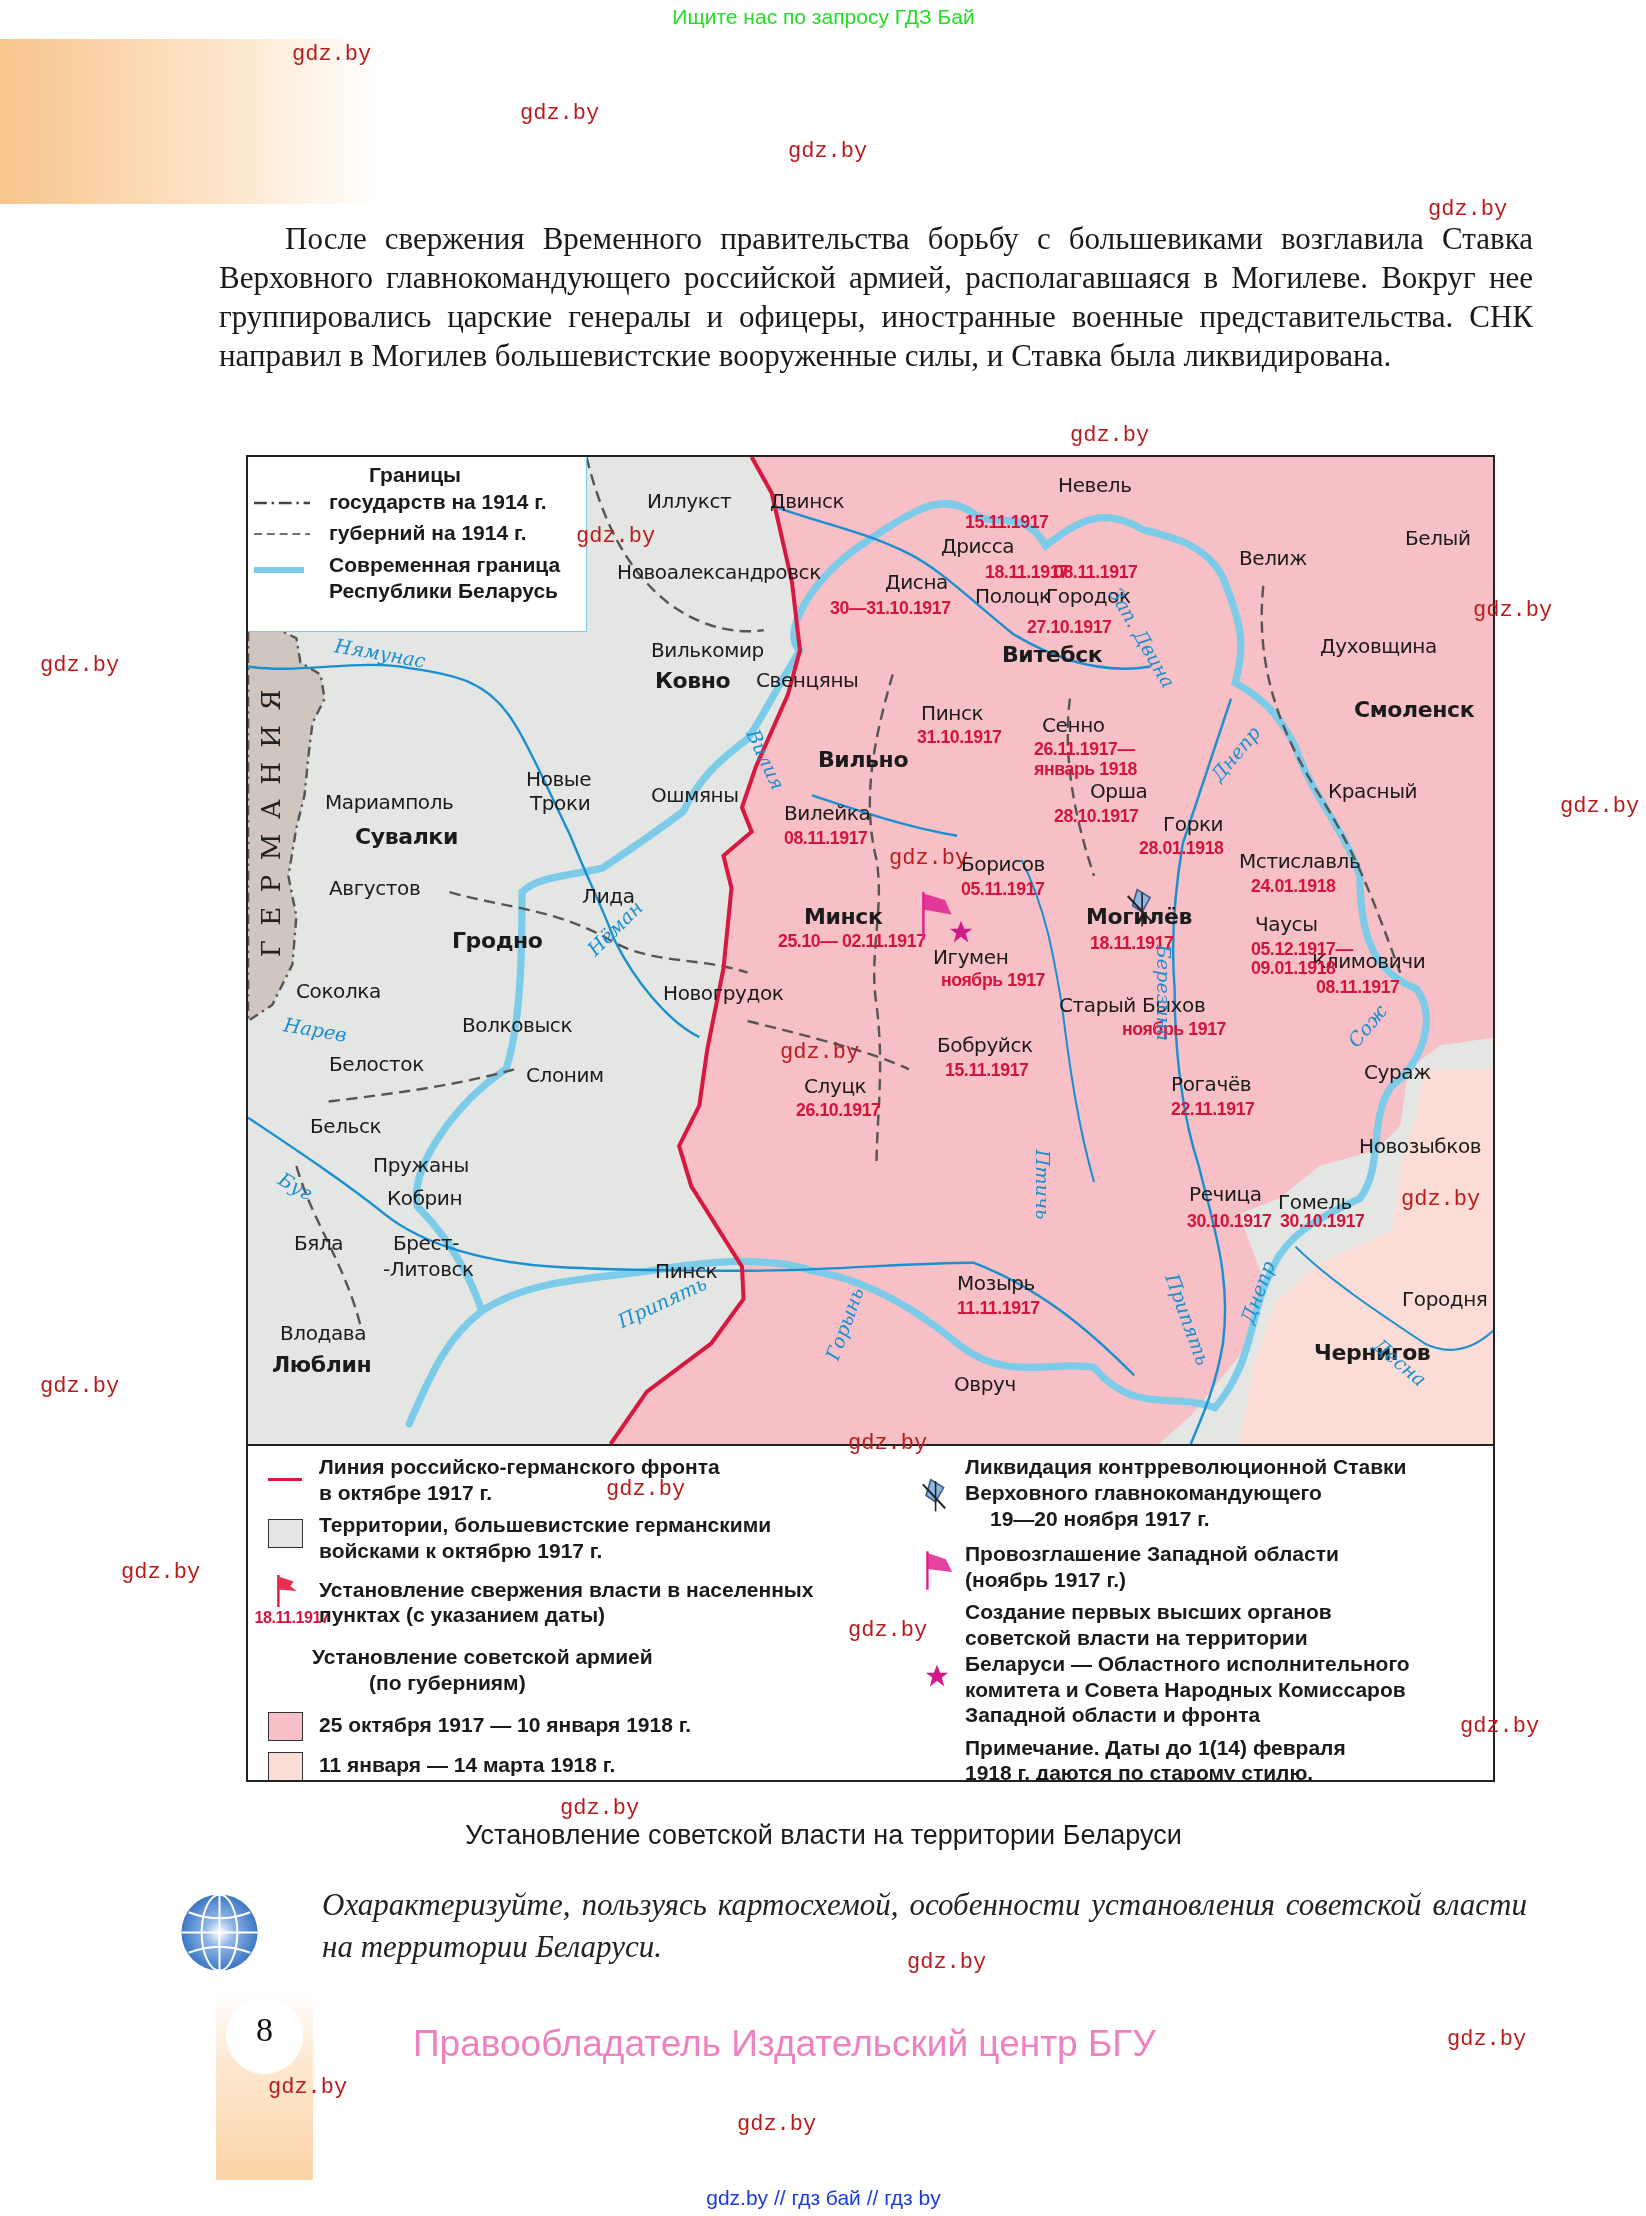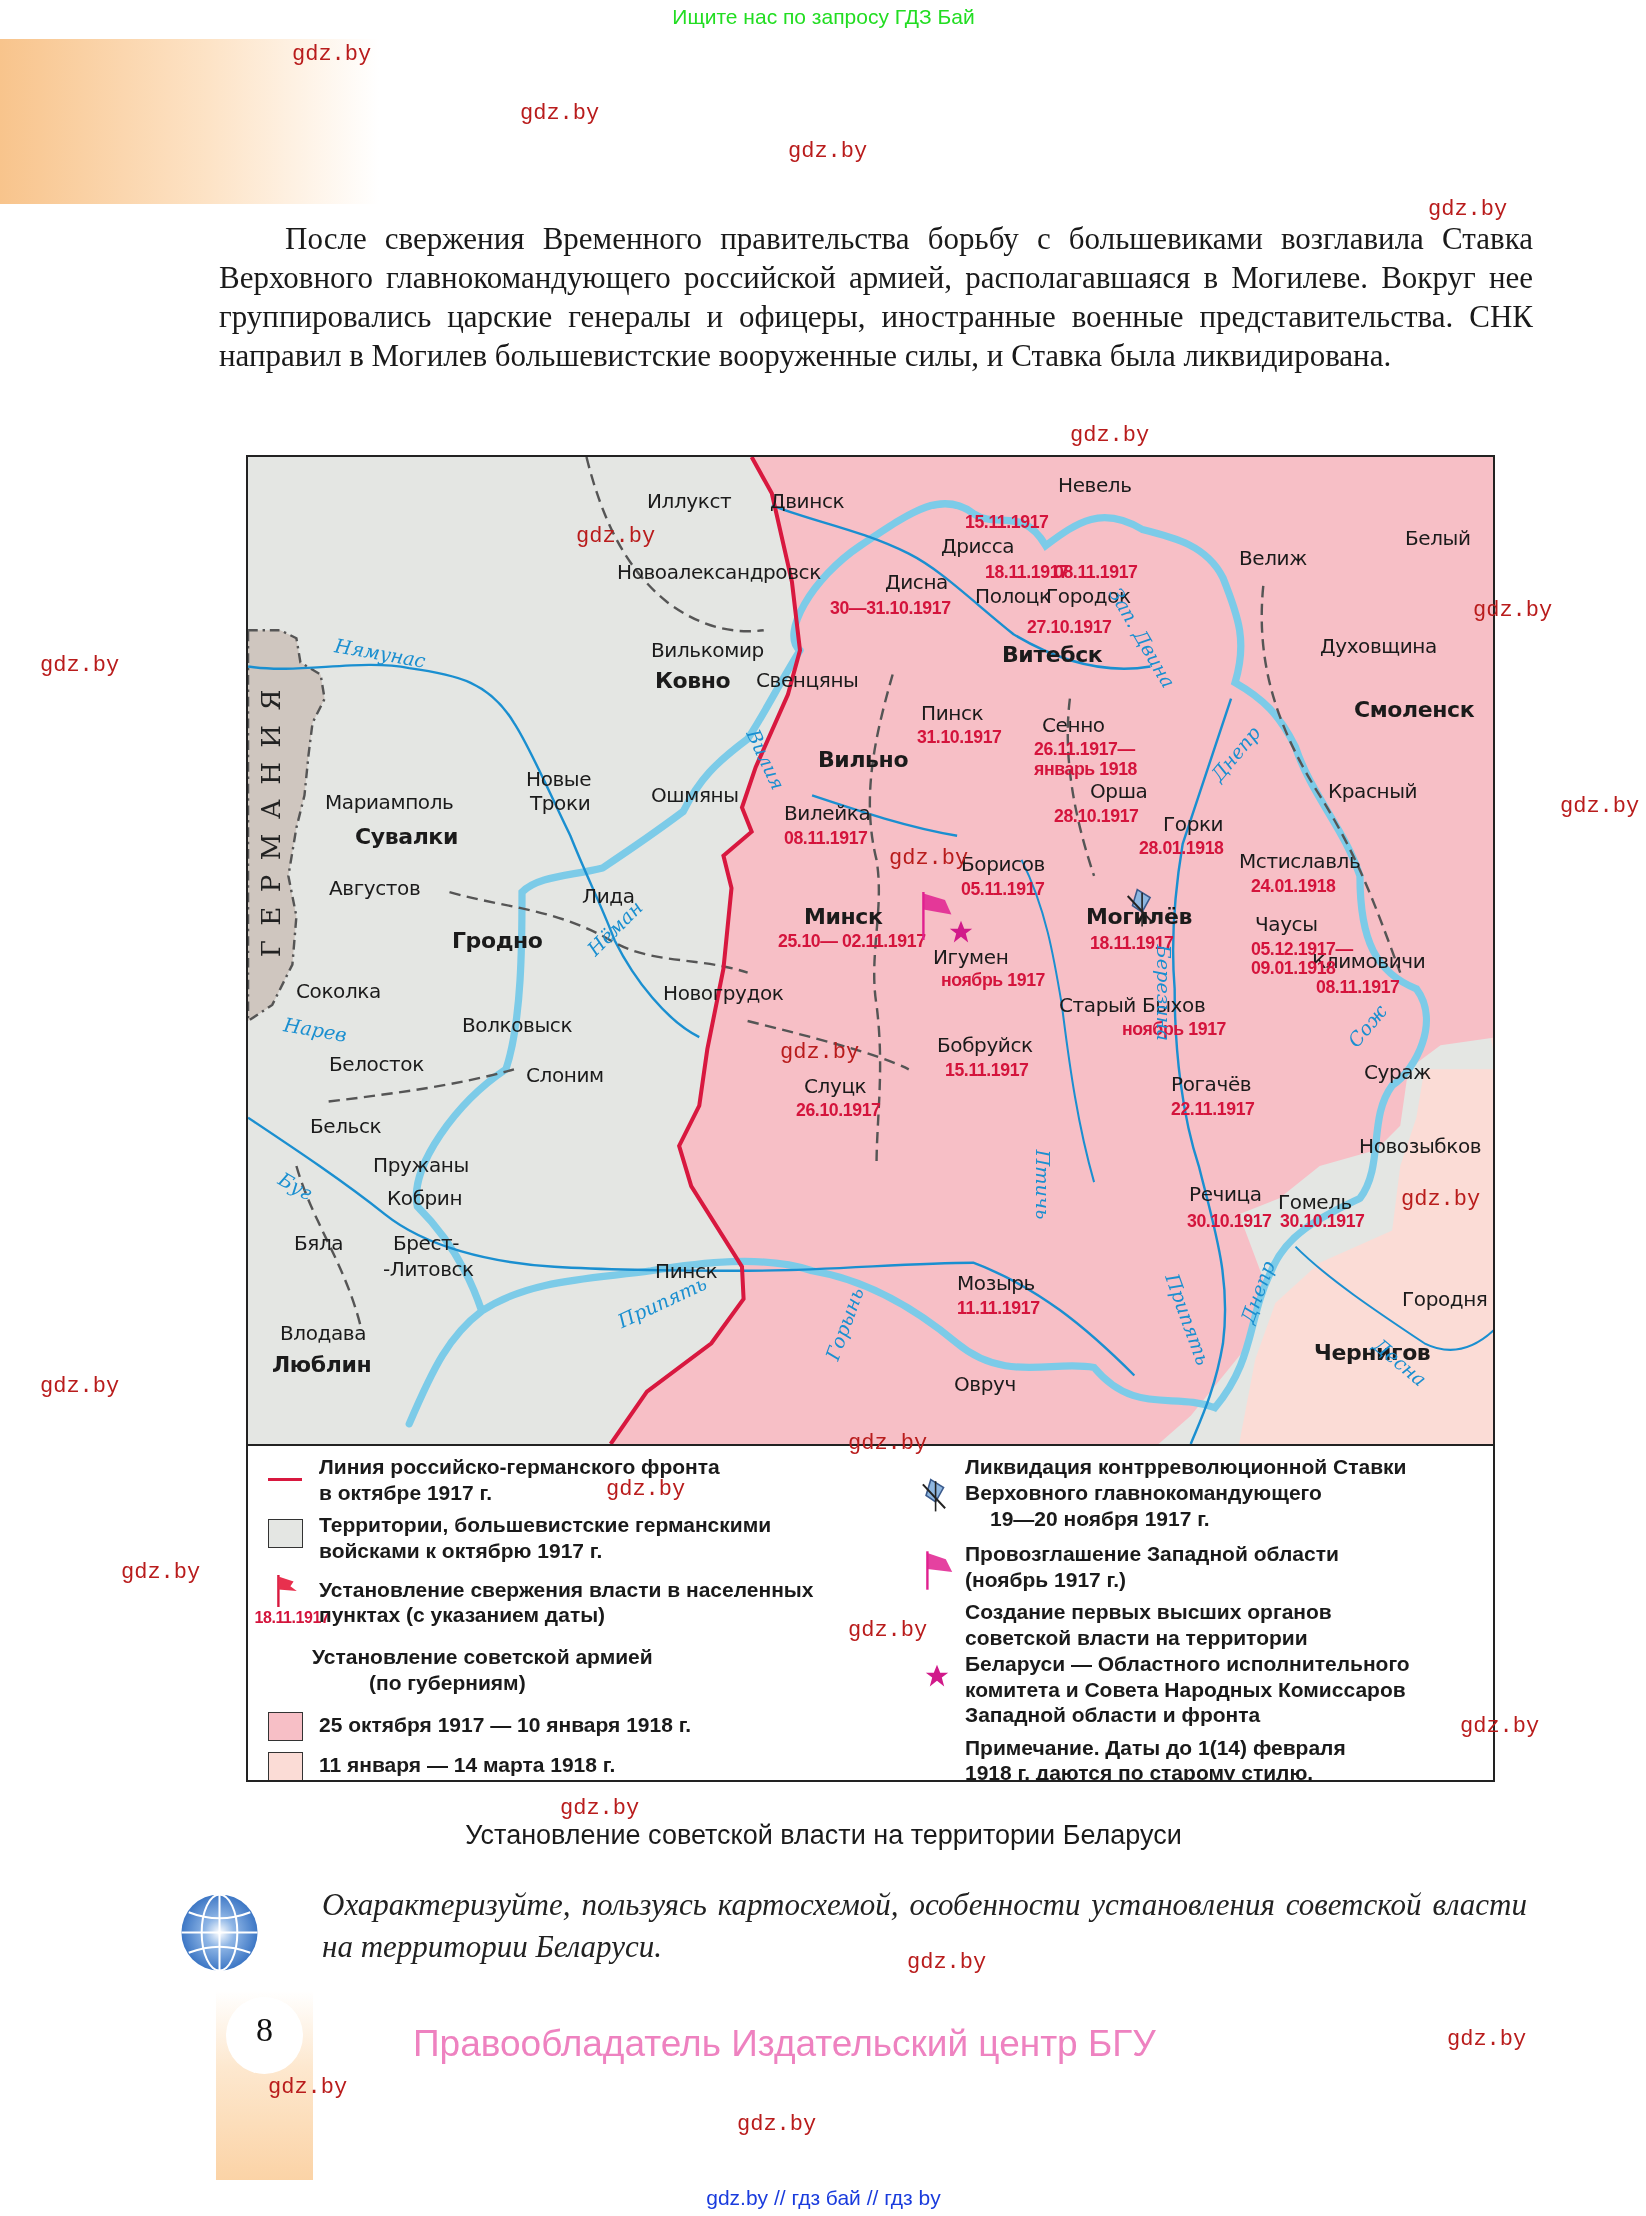--- a/index.html
+++ b/index.html
@@ -56,20 +56,34 @@
     <path d="M1220,300 C1200,360 1180,420 1160,480 C1150,540 1145,600 1150,660 C1150,740 1160,820 1180,880 C1200,960 1220,1020 1210,1100 C1200,1160 1180,1200 1170,1225" fill="none" stroke="#1a8fd0" stroke-width="3"></path>
     <path d="M960,500 C990,560 1000,620 1010,680 C1020,760 1030,830 1050,900" fill="none" stroke="#1a8fd0" stroke-width="2.5"></path>
     <path d="M0,820 C60,860 120,900 170,940 C220,980 300,1000 380,1005 C460,1010 540,1010 620,1010 C720,1010 820,1000 900,1000 C980,1030 1040,1080 1100,1140" fill="none" stroke="#1a8fd0" stroke-width="3"></path>
     <path d="M1300,980 C1340,1020 1400,1060 1460,1100 C1500,1120 1530,1100 1550,1080" fill="none" stroke="#1a8fd0" stroke-width="2.5"></path>
 
     <path d="M420,0 C440,80 470,140 520,180 C560,210 600,220 640,215 M250,540 C320,560 380,560 450,600 C500,630 560,620 620,640 M100,800 C180,790 260,780 330,760 M800,270 C780,340 760,420 780,500 C790,560 770,620 780,680 C790,760 780,820 780,880 M1020,300 C1010,380 1030,460 1050,520 M1260,160 C1250,260 1280,340 1330,420 C1380,500 1400,560 1430,640 M620,700 C700,720 780,740 820,760 M60,880 C80,950 120,1000 140,1080" fill="none" stroke="#555" stroke-width="3" stroke-dasharray="14,8"></path>
 
     <polyline points="625,0 650,45 675,155 685,240 670,295 630,385 613,435 625,465 590,495 600,535 590,635 570,735 560,805 535,855 550,905 613,1005 615,1045 575,1100 495,1160 450,1225" fill="none" stroke="#d8183f" stroke-width="5"></polyline>
   </svg>
 
+  <div class="legend-tl">
+    <div class="lg-text" style="left:121px; top:4.8px;">Границы</div>
+    <svg class="abs" style="left:6.4px; top:42px;" width="56" height="8" viewBox="0 0 70 10">
+        <line x1="0" y1="5" x2="70" y2="5" stroke="#444" stroke-width="3" stroke-dasharray="16,6,3,6"></line>
+      </svg>
+    <div class="lg-text" style="left:81px; top:32px;">государств на 1914 г.</div>
+    <svg class="abs" style="left:6.4px; top:73px;" width="56" height="8" viewBox="0 0 70 10">
+        <line x1="0" y1="5" x2="70" y2="5" stroke="#444" stroke-width="2" stroke-dasharray="10,6"></line>
+      </svg>
+    <div class="lg-text" style="left:81px; top:63px;">губерний на 1914 г.</div>
+    <div class="abs" style="left:6.4px; top:110px; width:50px; height:6.4px; background:#7ccbe8;"></div>
+    <div class="lg-text" style="left:81px; top:95px;">Современная граница</div>
+    <div class="lg-text" style="left:81px; top:121px;">Республики Беларусь</div>
+  </div>
 
   <div class="germany-label">ГЕРМАНИЯ</div>
 
   <div id="cities-layer">
       <div class="city" style="left: 399px; top: 32px;">Иллукст</div>
       <div class="city" style="left: 522px; top: 32px;">Двинск</div>
       <div class="city" style="left: 369px; top: 103px;">Новоалександровск</div>
       <div class="city" style="left: 810px; top: 16px;">Невель</div>
       <div class="city" style="left: 693px; top: 77px;">Дрисса</div>
       <div class="city" style="left: 637px; top: 113px;">Диснa</div>

